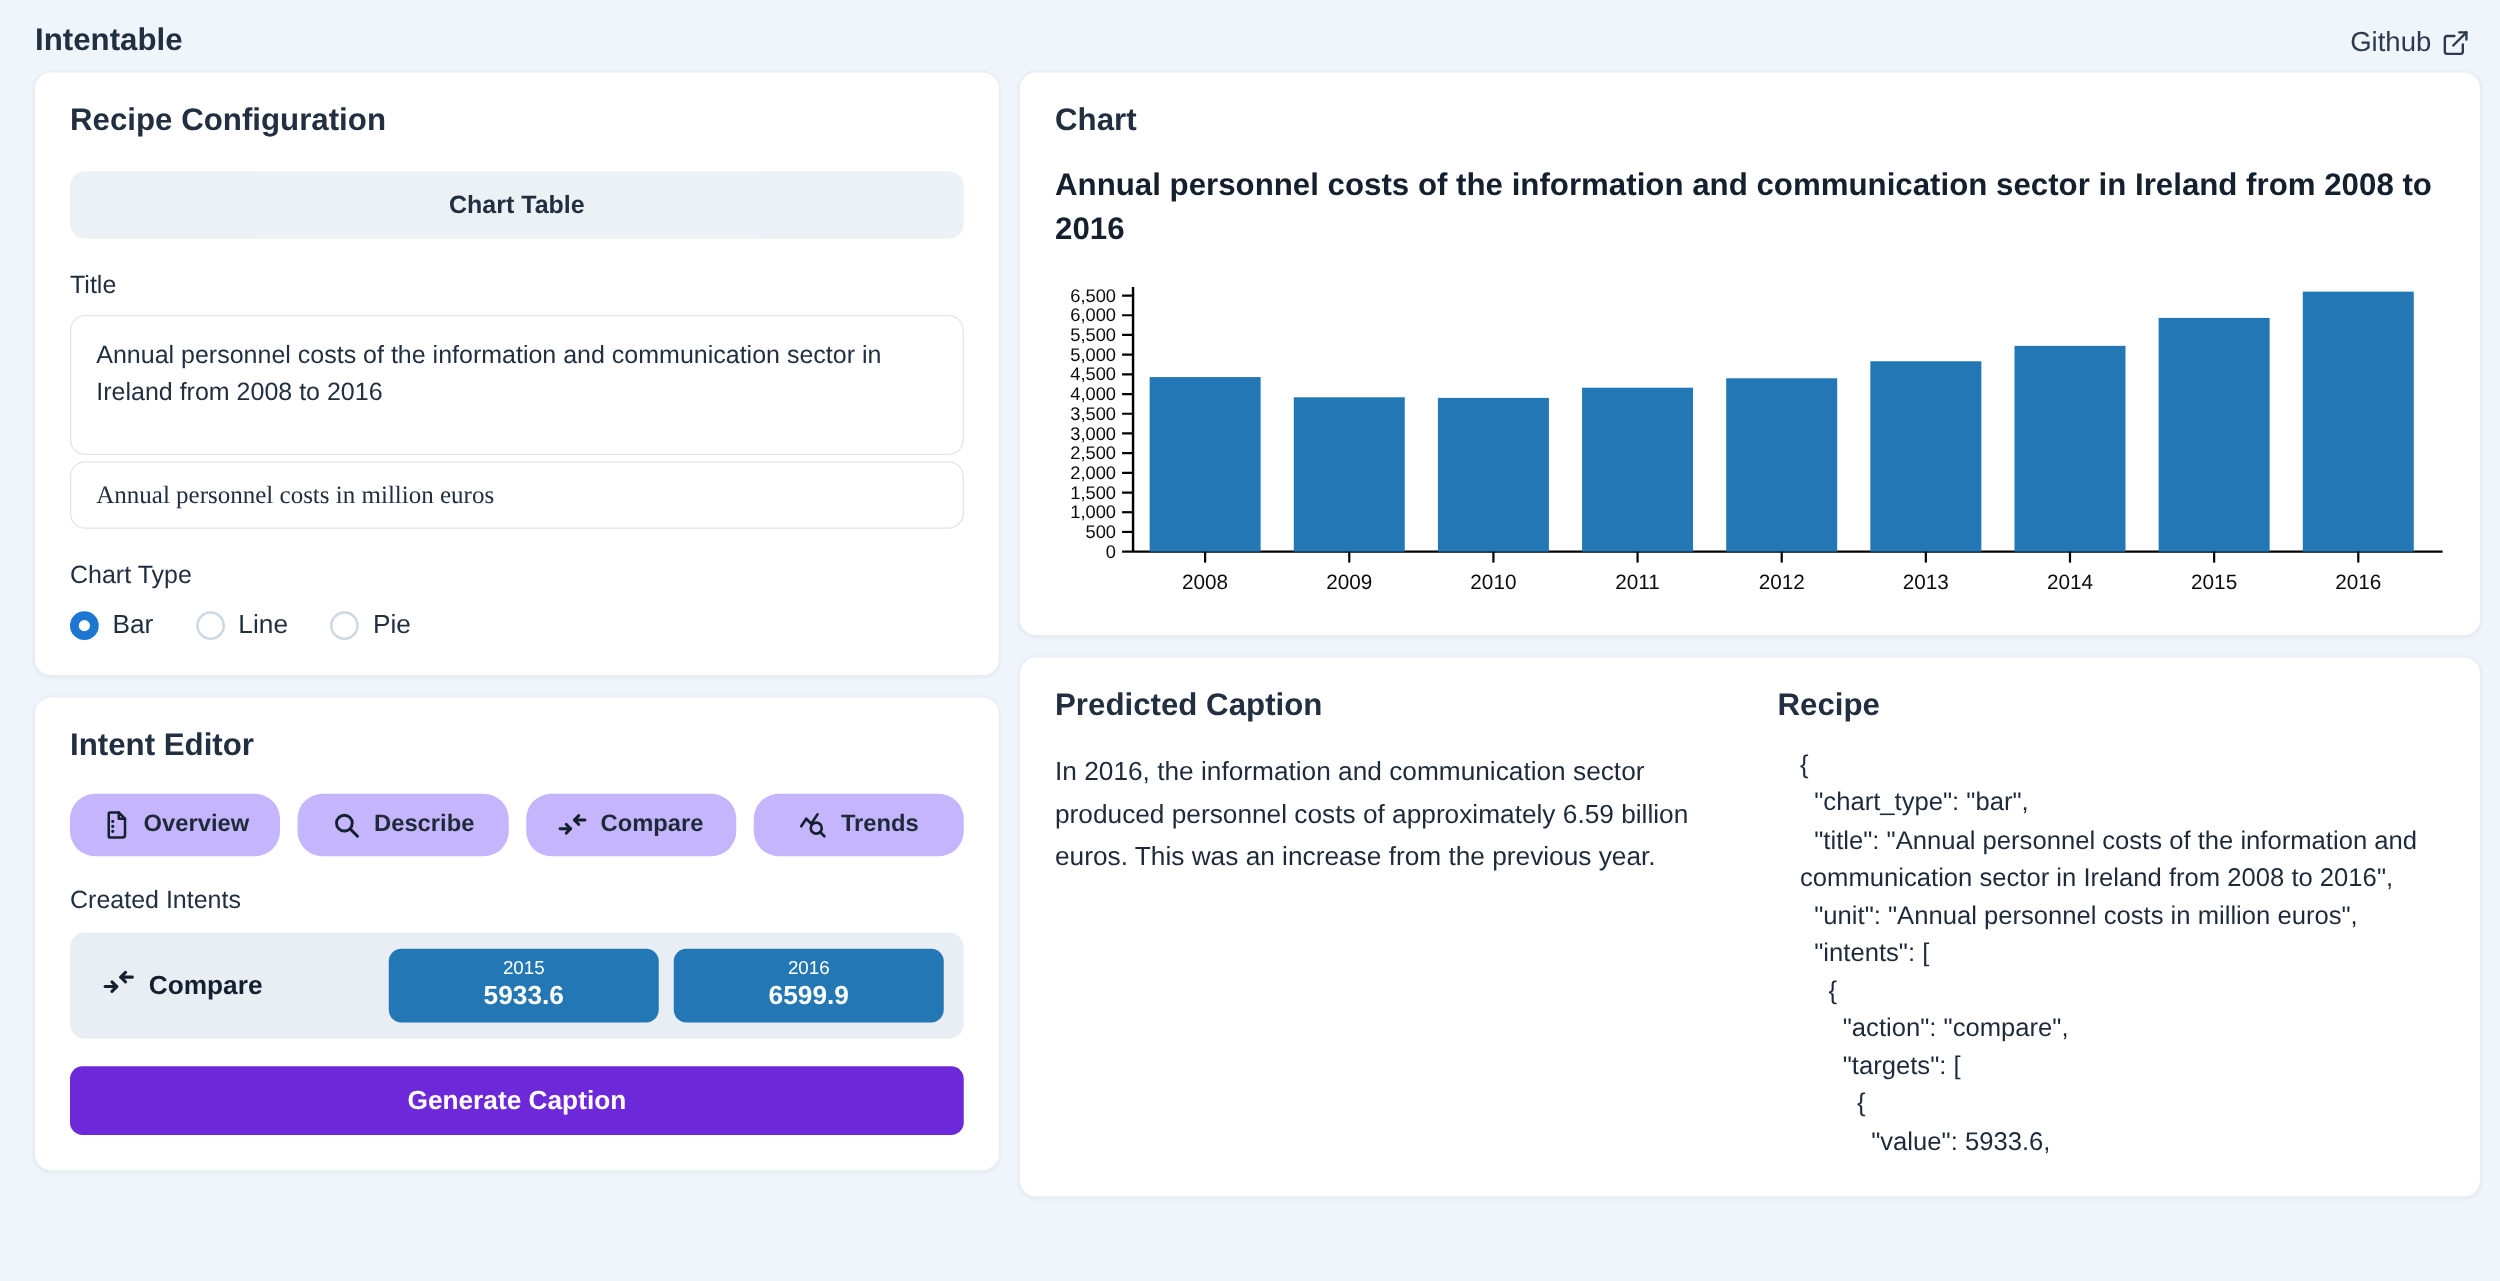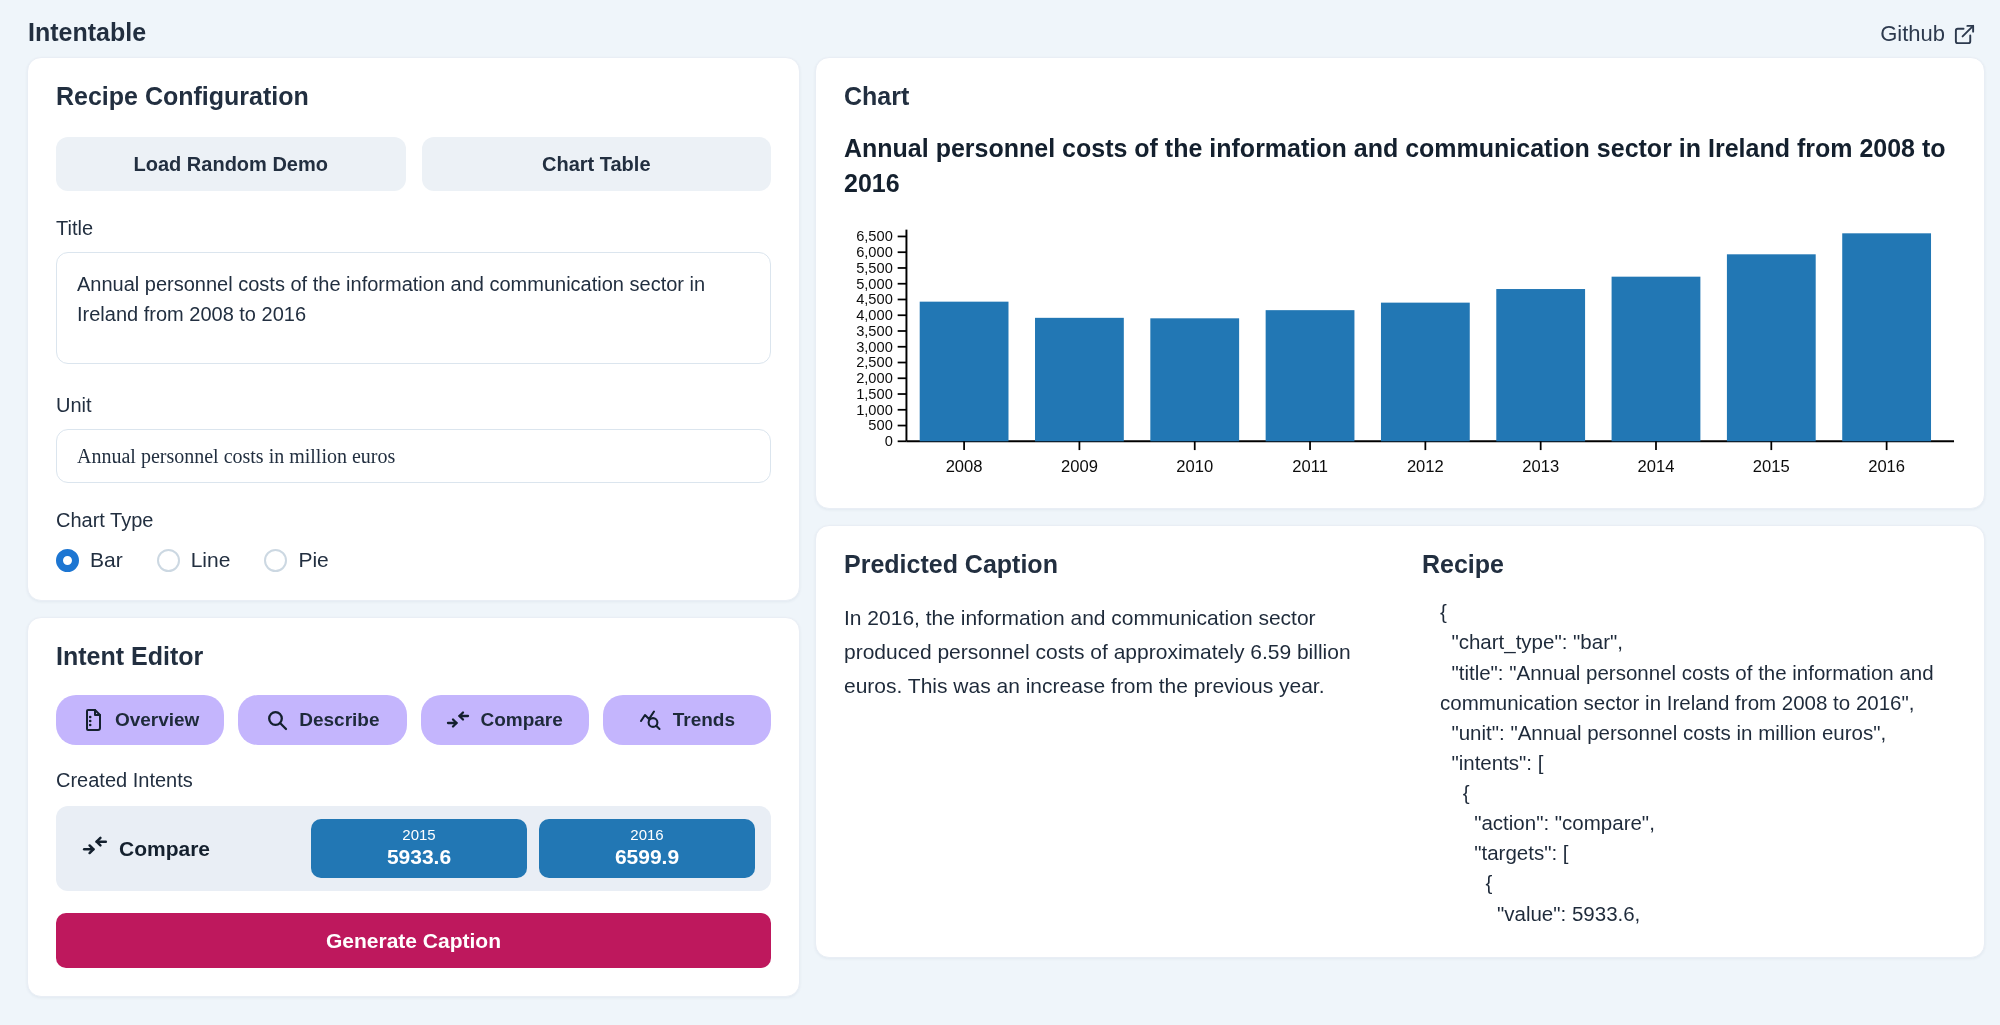--- a/index.html
+++ b/index.html
@@ -69,21 +69,21 @@
   .intent-action { display:flex; align-items:center; gap:11px; font-size:21px; font-weight:700; color:#14202e; width:215px; flex:none; }
   .chips { display:flex; gap:12px; flex:1; }
   .chip {
     flex:1; background:#2277b4; border-radius:10px; color:#fff;
     text-align:center; padding:7px 0 9px; cursor:pointer; border:none; font-family:inherit;
   }
   .chip-year { font-size:15px; }
   .chip-value { font-size:21px; font-weight:700; margin-top:2px; }
   .generate-btn {
     margin-top:22px; width:100%; height:55px; border:none; border-radius:10px;
-    background:#be185d; color:#ffffff; font-family:inherit; font-size:21px; font-weight:700; cursor:pointer;
+    background:#6d28d9; color:#ffffff; font-family:inherit; font-size:21px; font-weight:700; cursor:pointer;
   }
 
   
   .chart-title { font-size:25px; font-weight:700; line-height:1.4; margin:20px 0 14px; color:#14202e; }
   .chart-wrap svg { width:100%; display:block; font-family:"Liberation Sans","DejaVu Sans",sans-serif; }
 
   
   .bottom-grid { display:grid; grid-template-columns:1fr 1fr; min-height:415px; }
   .caption-text { font-size:21px; line-height:1.62; margin-top:22px; max-width:575px; color:#1e2a3a; }
   .recipe-col { padding-left:22px; }
@@ -111,28 +111,26 @@
 </div>
 
 <div class="main">
 
   <div class="col">
 
     <div class="card pad">
       <h2>Recipe Configuration</h2>
 
       <div class="btn-row">
-        <button class="btn-light">Load Random Demo</button>
         <button class="btn-light">Chart Table</button>
       </div>
 
       <div class="field-label">Title</div>
       <textarea class="textarea" spellcheck="false" style="">Annual personnel costs of the information and communication sector in Ireland from 2008 to 2016</textarea>
 
-      <div class="field-label">Unit</div>
       <input class="input" spellcheck="false" value="Annual personnel costs in million euros" style="">
 
       <div class="field-label">Chart Type</div>
       <div class="radio-row">
         <div class="radio-item">
           <span class="radio-dot checked"></span>
           <span>Bar</span>
         </div>
         <div class="radio-item">
           <span class="radio-dot unchecked"></span>

